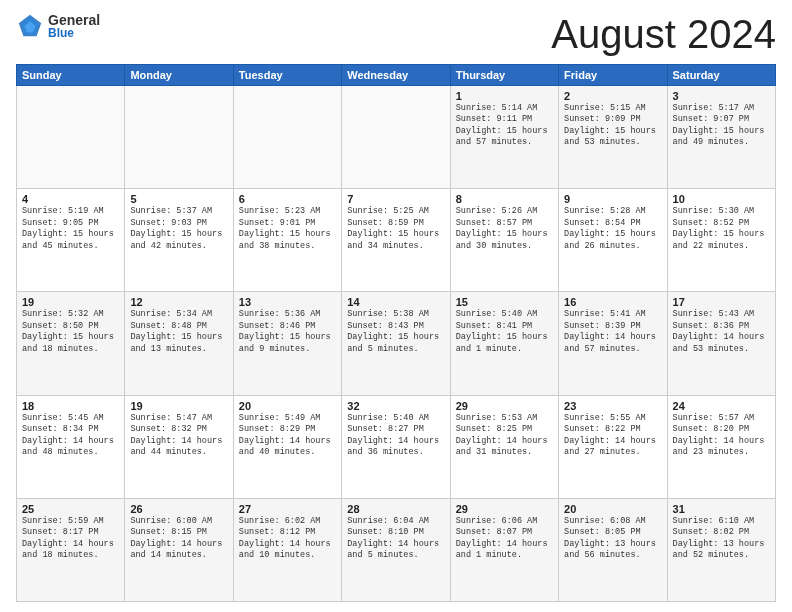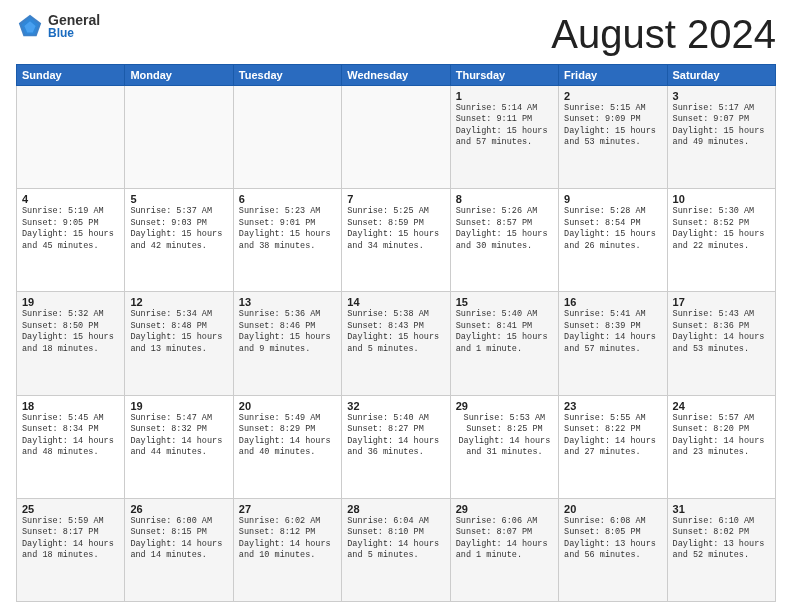--- a/index.html
+++ b/index.html
@@ -294,21 +294,21 @@
           </td>
           <td>
             <span class="day-num">32</span>
             <div class="day-info" style="white-space: pre-line;">Sunrise: 5:40 AM
 Sunset: 8:27 PM
 Daylight: 14 hours
 and 36 minutes.</div>
           </td>
           <td>
             <span class="day-num">29</span>
-            <div class="day-info" style="white-space: pre-line; text-align: center;">Sunrise: 5:53 AM
+            <div class="day-info" style="white-space: pre-line;">Sunrise: 5:53 AM
 Sunset: 8:25 PM
 Daylight: 14 hours
 and 31 minutes.</div>
           </td>
           <td>
             <span class="day-num">23</span>
             <div class="day-info" style="white-space: pre-line;">Sunrise: 5:55 AM
 Sunset: 8:22 PM
 Daylight: 14 hours
 and 27 minutes.</div>

